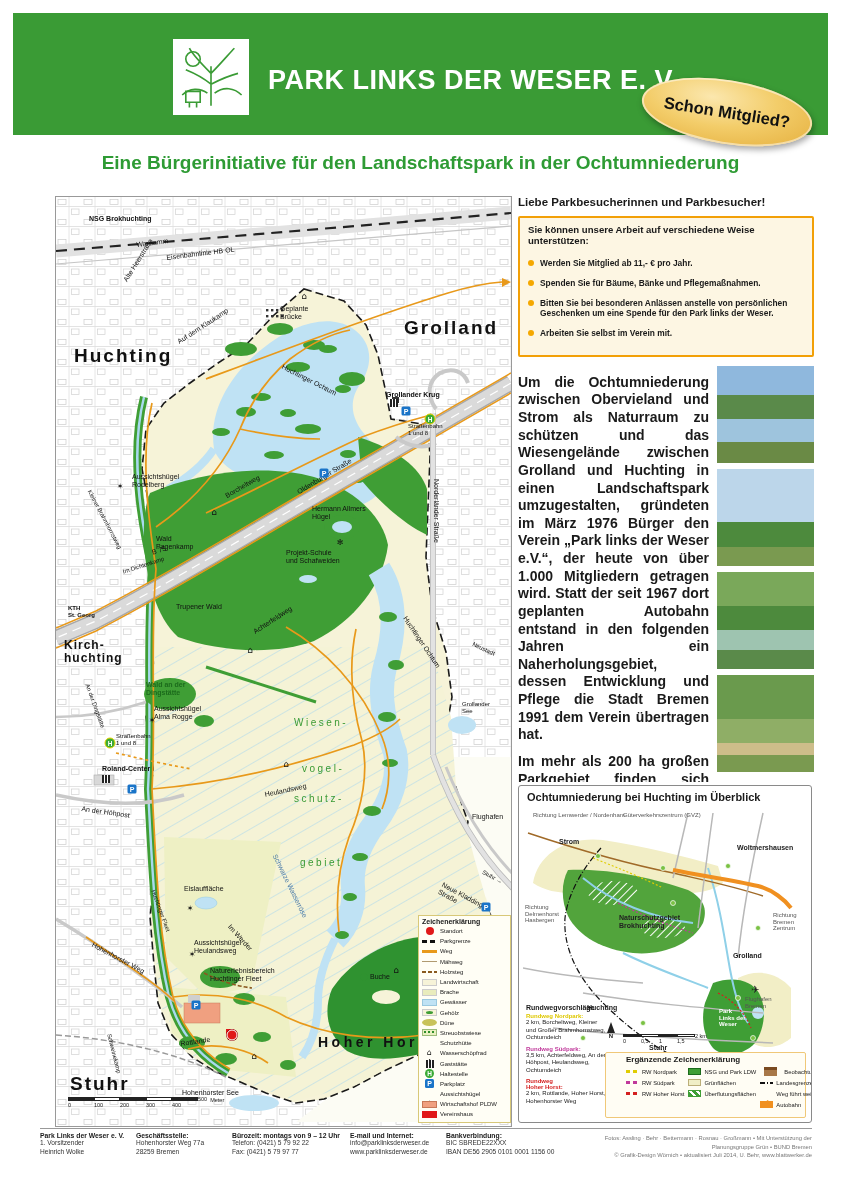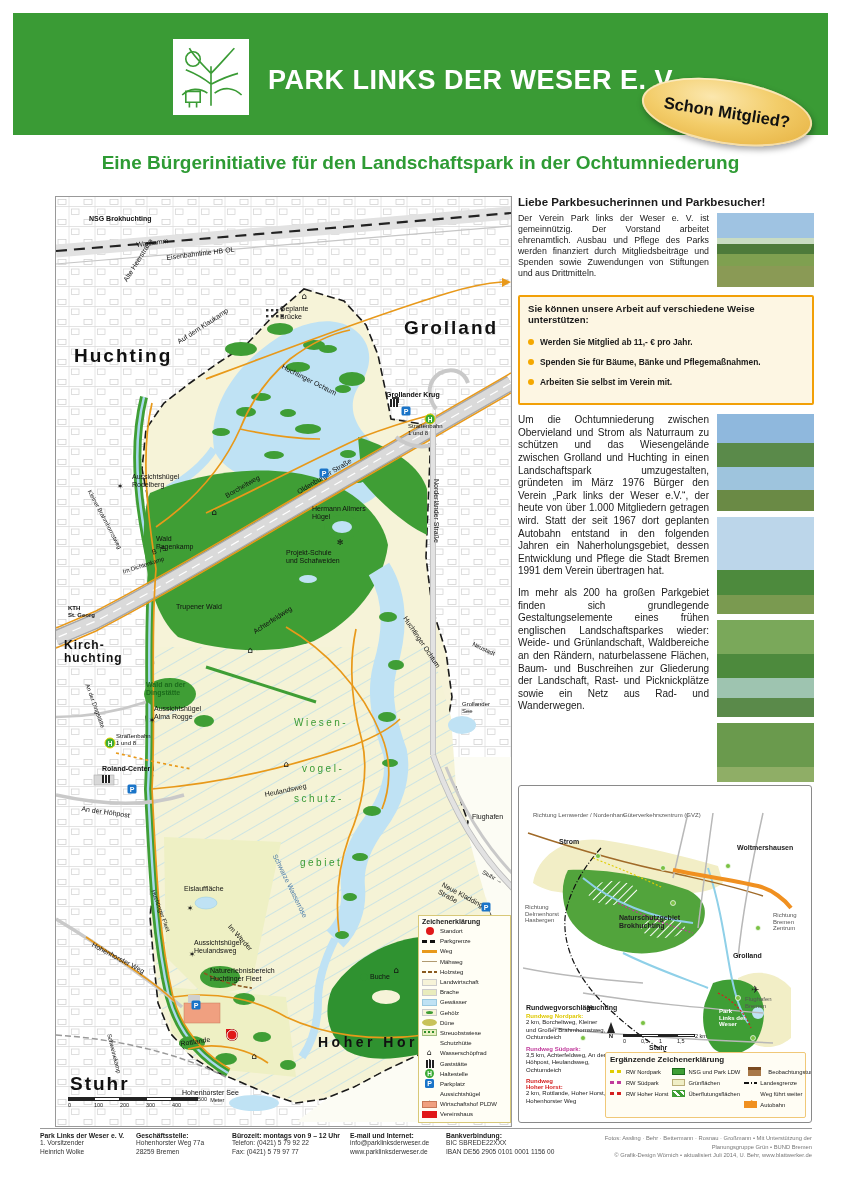--- a/index.html
+++ b/index.html
@@ -110,21 +110,21 @@
   .ph-wind{background:linear-gradient(#bcd6ea 0 55%,#4d8a3d 55% 80%,#7a9a50 80%);}
   .ph-stream{background:linear-gradient(#7aa85a 0 35%,#4d8a3d 35% 60%,#9ec4b0 60% 80%,#5a8a4a 80%);}
   .ph-path{background:linear-gradient(#6a9a4d 0 45%,#8fae66 45% 70%,#cdbd8a 70% 82%,#7a9a50 82%);}
   .supbox{margin:8px 0;border:2.5px solid #f2a007;background:#fdf6e3;padding:6px 8px 7px;border-radius:2px;}
   .supbox .suptitle{font-size:9.6px;font-weight:bold;margin-bottom:12px;}
   .bullet-row{display:flex;gap:6px;margin:9px 0;}
   .bdot{flex:0 0 6px;width:6px;height:6px;border-radius:50%;background:#f5a800;margin-top:2px;}
   .btext{font-size:8.4px;font-weight:600;line-height:1.28;}
   .bodyrow{display:flex;gap:8px;margin-top:9px;}
   .bodyrow .paras{flex:1;}
-  .bodyrow p.bp{margin:0 0 9px 0;font-size:10px;line-height:1.26;text-align:justify;}
+  .bodyrow p.bp{margin:8px 0 9px 0;font-size:14px;line-height:1.26;text-align:justify;font-weight:bold;}
   .pstack{flex:0 0 97px;display:flex;flex-direction:column;gap:6px;}
   .pstack .photo{width:97px;}
 
   
   .ovbox{position:absolute;left:0;top:589px;width:294px;height:338px;border:1.5px solid #8a8a8a;
          border-radius:3px;background:#fff;box-sizing:border-box;overflow:hidden;}
   .ovtitle{font-size:11px;font-weight:bold;padding:5px 8px 0;}
   .ovmap{position:absolute;left:4px;top:22px;width:282px;height:252px;}
   .ovlabel{position:absolute;font-size:6px;color:#222;white-space:pre-line;line-height:1.1;transform-origin:left top;}
   .ovlabel.ovb{font-weight:bold;font-size:7px;}
@@ -137,21 +137,21 @@
   .rname{font-size:6px;font-weight:bold;}
   .rdesc{font-size:6px;line-height:1.25;}
   .compass{position:absolute;left:86px;top:236px;width:12px;text-align:center;}
   .compass .narrow{width:0;height:0;border-left:4px solid transparent;border-right:4px solid transparent;
                    border-bottom:11px solid #222;margin:0 auto;}
   .compass .nlab{font-size:6px;font-weight:bold;}
   .ovscale{position:absolute;left:104px;top:248px;display:flex;}
   .ovscale .seg{width:18px;height:3px;border:1px solid #222;box-sizing:border-box;}
   .ovscale .tick{font-size:5.5px;margin-top:1px;}
   .ovlegend{position:absolute;left:86px;right:5px;top:266px;bottom:4px;border:1.5px solid #f0c878;
-            background:#fffdf4;border-radius:2px;padding:2px 4px;box-sizing:border-box;}
+            background:#fffdf4;border-radius:2px;padding:2px 20px;box-sizing:border-box;}
   .ovltitle{font-size:8px;font-weight:bold;margin-bottom:2px;}
   .ovlcols{display:flex;gap:4px;}
   .ovlcol{flex:1;}
   .ovrow{display:flex;align-items:center;gap:3px;height:11px;}
   .ovrow .ltext{font-size:5.8px;white-space:nowrap;}
   .ovrow .sw{width:13px;flex:0 0 13px;}
 
   
   .footer{position:absolute;left:40px;top:1128px;width:772px;border-top:1.5px solid #999;
           padding-top:3px;display:flex;gap:10px;}
@@ -546,38 +546,38 @@
     <div class="scol">
         <span class="tick" style="margin-top:-1px">500</span>
       </div>
     <span class="unit">Meter</span>
   </div>
 </div>
 
 <div class="rcol">
   <div class="textflow">
     <h3 class="greet">Liebe Parkbesucherinnen und Parkbesucher!</h3>
-    <div class="introrow">
-      <p>Der Verein Park links der Weser e. V. ist gemeinnützig. Der Vorstand arbeitet ehrenamtlich. Ausbau und Pflege des Parks werden finanziert durch Mitgliedsbeiträge und Spenden sowie Zuwendungen von Stiftungen und aus Drittmitteln.</p>
-      <div class="photo ph-sky" style="height:74px"></div>
-    </div>
 
     <div class="supbox">
       <div class="suptitle">Sie können unsere Arbeit auf verschiedene Weise unterstützen:</div>
 
         <div class="bullet-row">
           <span class="bdot"></span>
           <span class="btext">Werden Sie Mitglied ab 11,- € pro Jahr.</span>
         </div>
 
         <div class="bullet-row">
           <span class="bdot"></span>
           <span class="btext">Spenden Sie für Bäume, Bänke und Pflegemaßnahmen.</span>
         </div>
 
+        <div class="bullet-row">
+          <span class="bdot"></span>
+          <span class="btext">Bitten Sie bei besonderen Anlässen anstelle von persönlichen Geschenken um eine Spende für den Park links der Weser.</span>
+        </div>
 
         <div class="bullet-row">
           <span class="bdot"></span>
           <span class="btext">Arbeiten Sie selbst im Verein mit.</span>
         </div>
 
     </div>
 
     <div class="bodyrow">
       <div class="paras">
@@ -593,20 +593,21 @@
         <div class="photo ph-pond" style="height:72px"></div>
         <div class="photo ph-wind" style="height:84px"></div>
         <div class="photo ph-stream" style="height:72px"></div>
         <div class="photo ph-path" style="height:88px"></div>
 
       </div>
     </div>
   </div>
 
   <div class="ovbox">
+    <div class="ovtitle">Ochtumniederung bei Huchting im Überblick</div>
     <div class="ovmap">
       <svg width="282" height="252" viewBox="0 0 282 252">
         <defs>
           <pattern id="ovhatch" width="6" height="6" patternUnits="userSpaceOnUse" patternTransform="rotate(45)">
             <rect width="6" height="6" fill="#52a43c"></rect>
             <path d="M0,0 V6" stroke="#ffffff" stroke-width="2"></path>
           </pattern>
         </defs>
         <rect width="282" height="252" fill="#fff"></rect>
         <path d="M10,75 C15,45 45,28 80,32 C120,38 160,48 195,58 L200,75 C180,90 150,85 120,82 C80,78 40,95 10,75 Z" fill="#f2eec6"></path>

